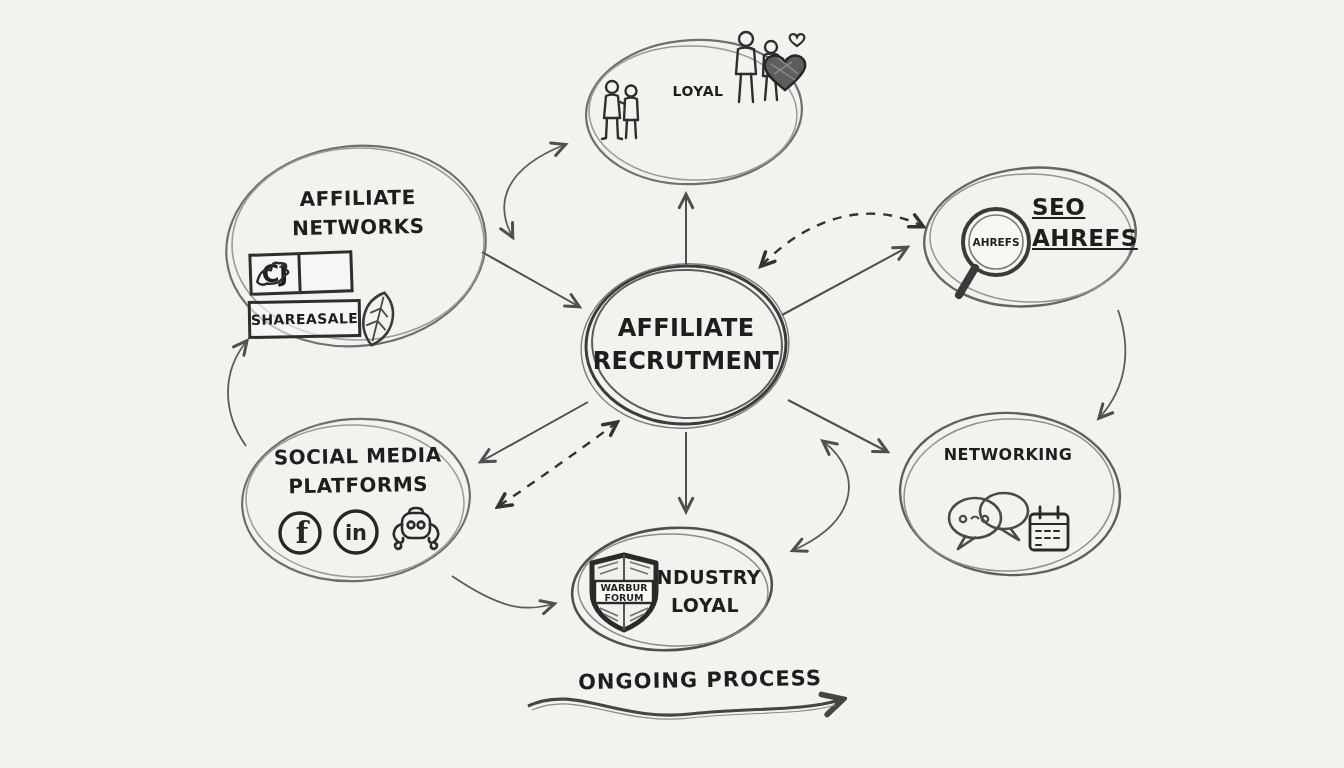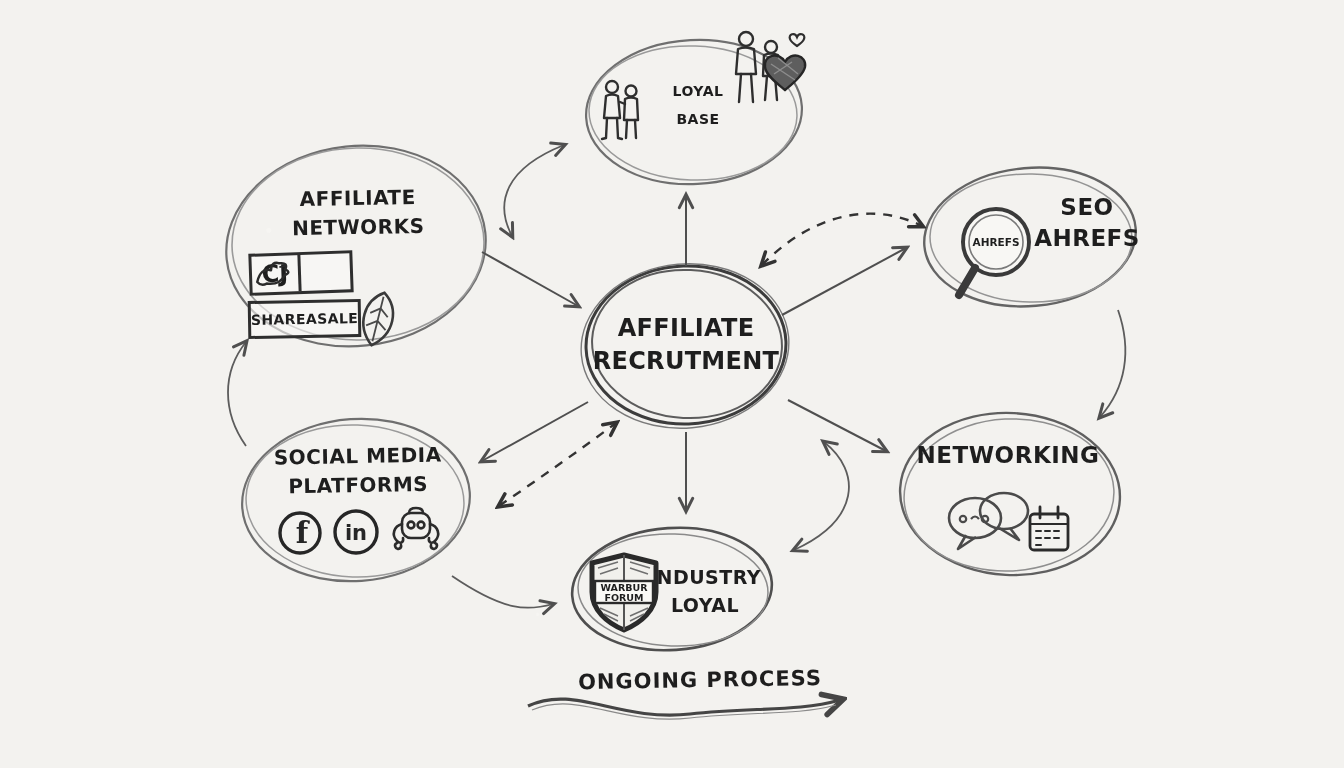--- a/index.html
+++ b/index.html
@@ -89,39 +89,38 @@
     <path d="M532,710 C578,690 620,726 690,718 C750,711 796,716 836,705" stroke="#8a8a8a" stroke-width="1.2" fill="none"></path>
   </svg>
 
   <div class="lbl" style="left:258px;top:184px;width:200px;font-size:20px;line-height:29px;letter-spacing:.5px;transform:rotate(-1deg);">
     <span class="line">AFFILIATE</span>
     <span class="line">NETWORKS</span>
   </div>
 
   <div class="lbl" style="left:608px;top:77px;width:180px;font-size:14px;line-height:28px;letter-spacing:.5px;">
     <span class="line">LOYAL</span>
-    <span class="line">BASE</span>
-  </div>
-
-  <div class="lbl" style="left:1032px;top:192px;width:110px;font-size:23px;line-height:31px;text-align:center;letter-spacing:.5px;">
+  </div>
+
+  <div class="lbl" style="left:1032px;top:192px;width:110px;font-size:23px;line-height:31px;text-align:left;letter-spacing:.5px;text-decoration:underline;">
     <span class="line">SEO</span>
     <span class="line">AHREFS</span>
   </div>
 
   <div class="lbl" style="left:586px;top:312px;width:200px;font-size:24px;line-height:33px;letter-spacing:.3px;">
     <span class="line">AFFILIATE</span>
     <span class="line">RECRUTMENT</span>
   </div>
 
   <div class="lbl" style="left:253px;top:442px;width:210px;font-size:20px;line-height:29px;letter-spacing:.5px;transform:rotate(-1deg);">
     <span class="line">SOCIAL MEDIA</span>
     <span class="line">PLATFORMS</span>
   </div>
 
-  <div class="lbl" style="left:903px;top:440px;width:210px;font-size:23px;line-height:30px;letter-spacing:.5px;">
+  <div class="lbl" style="left:903px;top:440px;width:210px;font-size:16px;line-height:30px;letter-spacing:.5px;">
     <span class="line">NETWORKING</span>
   </div>
 
   <div class="lbl" style="left:640px;top:563px;width:130px;font-size:19px;line-height:28px;letter-spacing:.5px;">
     <span class="line">INDUSTRY</span>
     <span class="line">LOYAL</span>
   </div>
 
   <div class="lbl" style="left:560px;top:668px;width:280px;font-size:21px;letter-spacing:1px;transform:rotate(-1deg);">ONGOING PROCESS</div>
 

